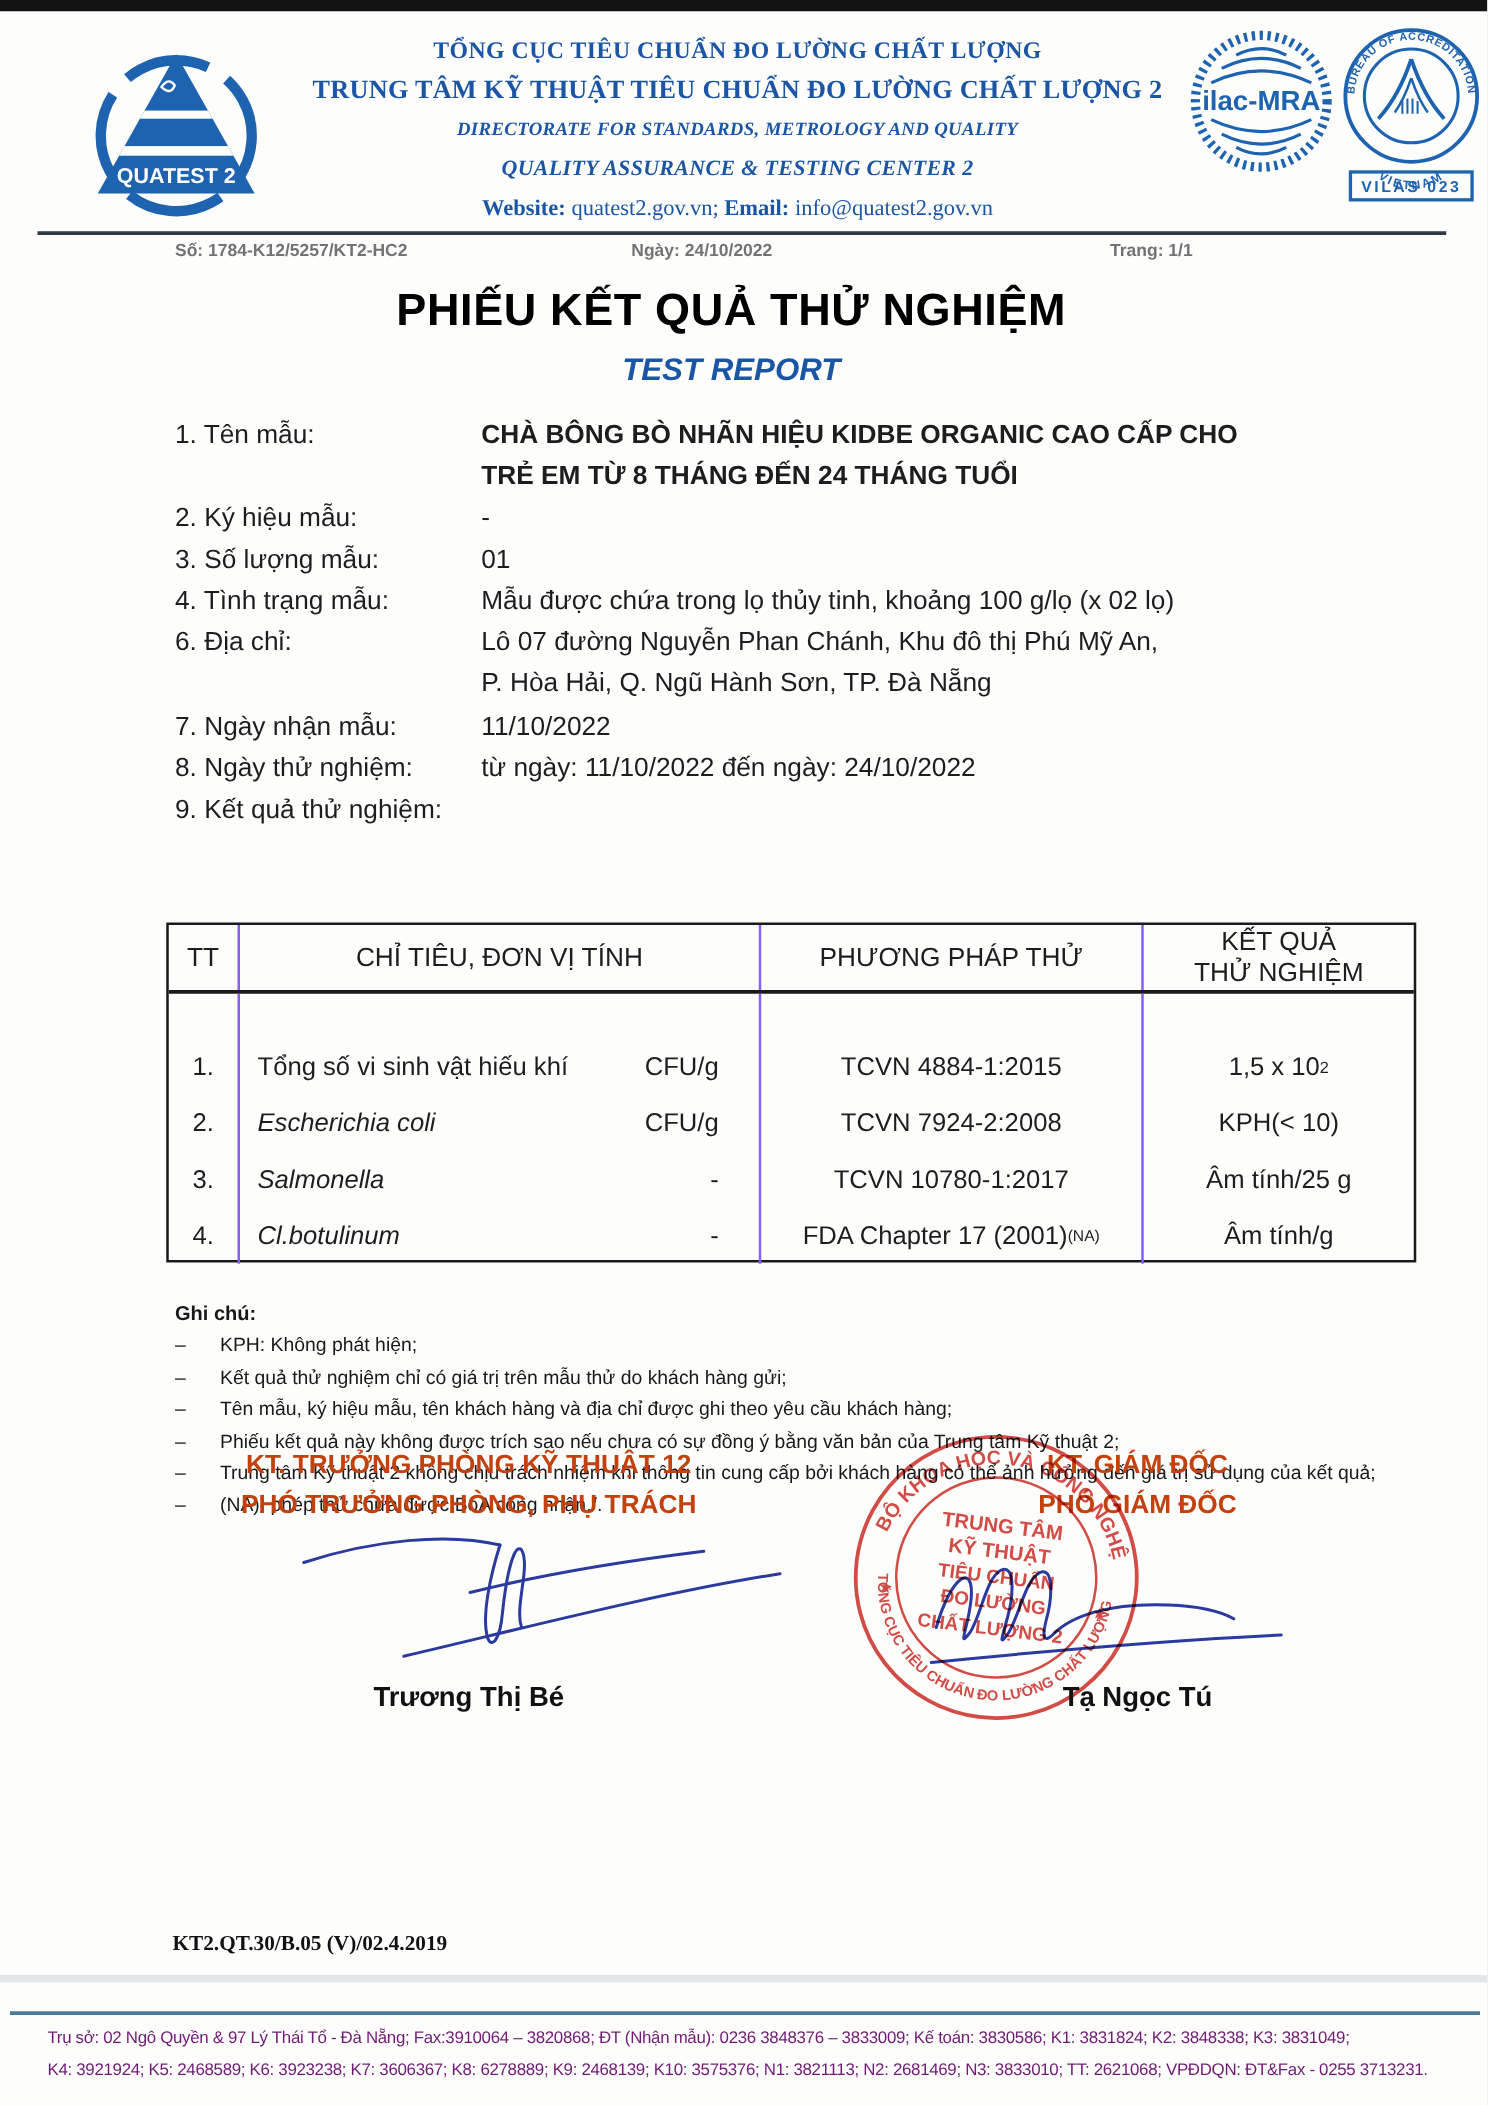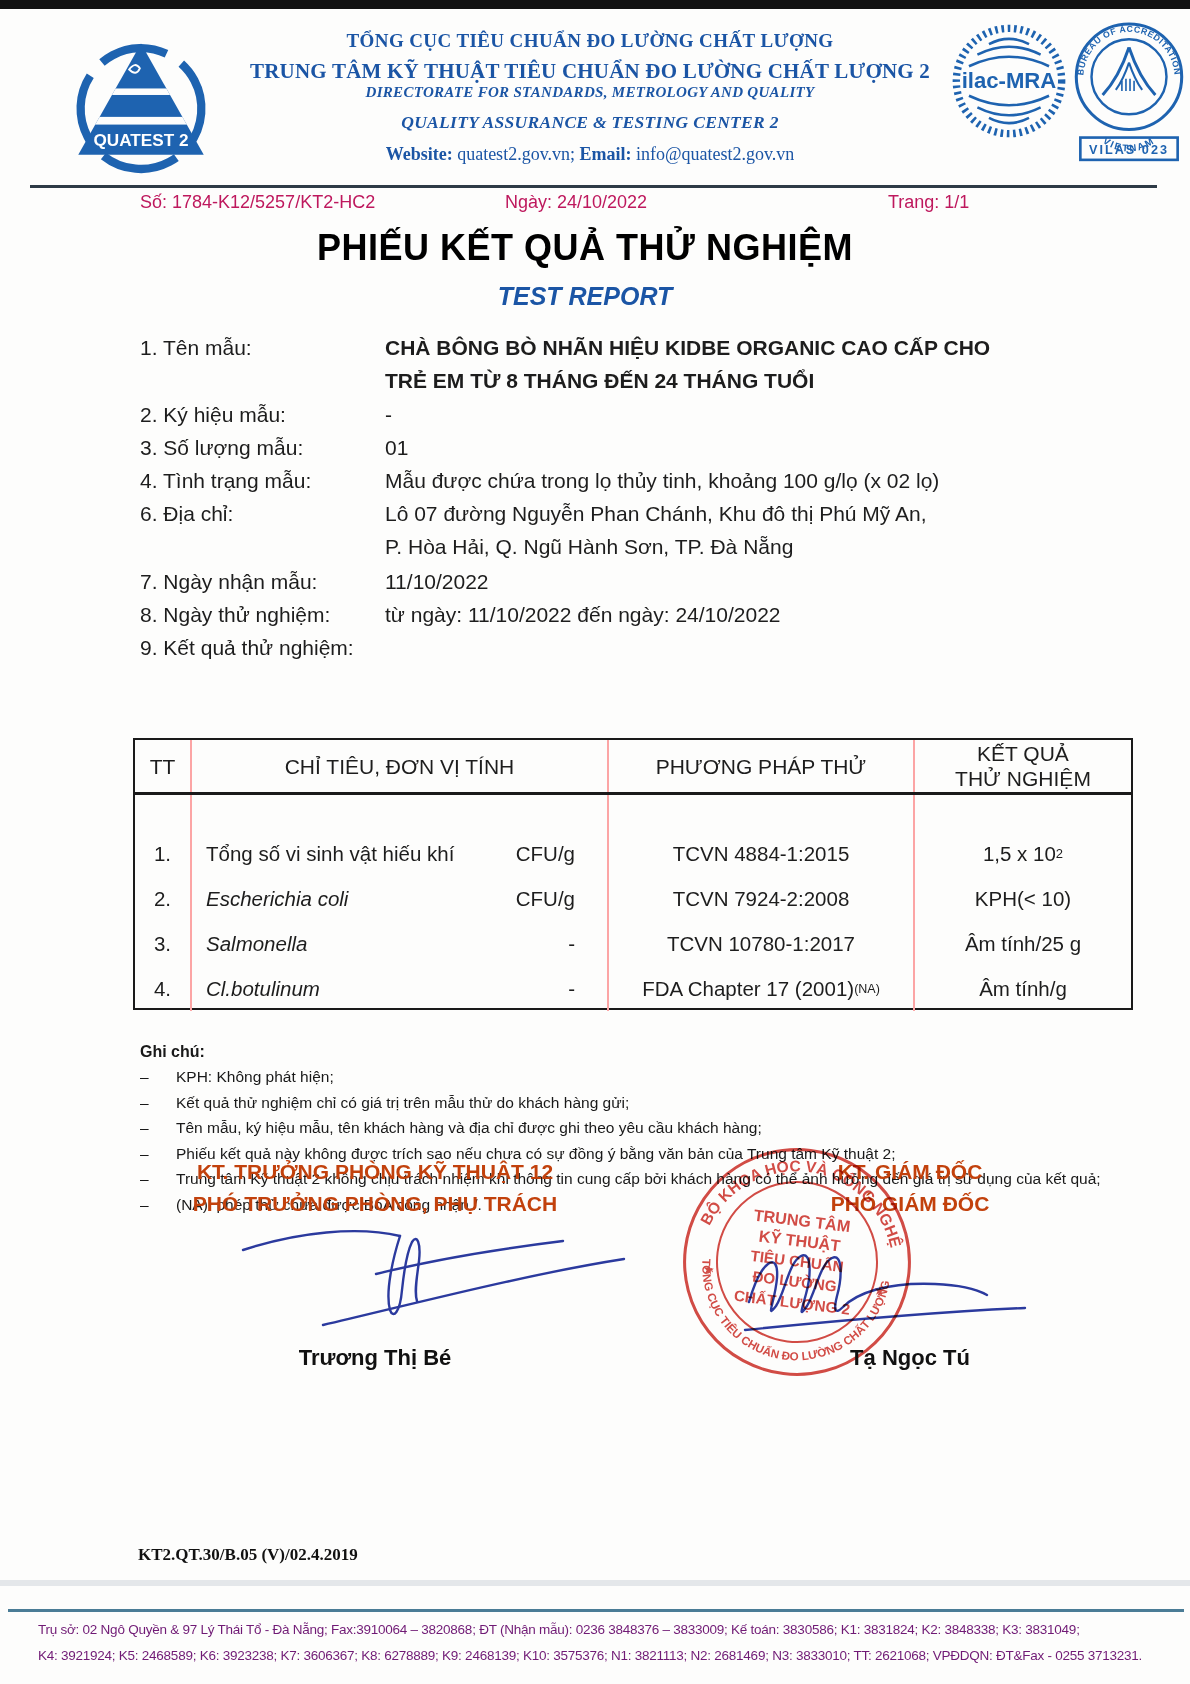--- a/index.html
+++ b/index.html
@@ -9,28 +9,28 @@
 
   
   .scan-topbar{left:0;top:0;width:1190px;height:9px;background:#121212;}
   .scan-graystrip{left:0;top:1580px;width:1190px;height:6px;background:#cfd6da;opacity:.55;}
 
   
   .org-block{left:245px;top:30px;width:690px;text-align:center;color:#1b55a5;
              font-family:"Liberation Serif","DejaVu Serif",serif;}
   .org1{font-size:19px;font-weight:bold;letter-spacing:.4px;}
   .org2{font-size:21px;font-weight:bold;margin-top:7px;letter-spacing:.2px;}
-  .org3{font-size:15px;font-weight:bold;font-style:italic;margin-top:0;letter-spacing:.3px;}
+  .org3{font-size:15px;font-weight:bold;font-style:italic;margin-top:12px;letter-spacing:.3px;}
   .org4{font-size:17.5px;font-weight:bold;font-style:italic;margin-top:11px;letter-spacing:.3px;}
   .org5{font-size:18px;margin-top:11px;}
   .org5 b{font-weight:bold;}
   .hdr-rule{left:30px;top:185px;width:1127px;height:3px;background:#2e3b46;}
 
   
-  .meta{top:192px;font-size:18px;color:#be185d;}
+  .meta{top:192px;font-size:14px;color:#737373;font-weight:bold;}
   .meta-so{left:140px;} .meta-ngay{left:505px;} .meta-trang{left:888px;}
 
   
   .title-main{left:0;top:227px;width:1170px;text-align:center;font-size:36px;font-weight:bold;
               color:#000000;letter-spacing:.5px;}
   .title-sub{left:0;top:282px;width:1170px;text-align:center;font-size:25px;font-weight:bold;
              font-style:italic;color:#1b55a5;font-family:Liberation Sans, sans-serif;}
 
   
   .fields{left:140px;top:331px;width:920px;font-size:21px;line-height:33px;}
@@ -38,21 +38,21 @@
   .flabel{width:245px;flex:0 0 245px;}
   .fvalue{flex:1;}
   .bold{font-weight:bold;}
 
   
   .rtable{left:133px;top:738px;width:1000px;height:272px;border:2.5px solid #1a1a1a;box-sizing:border-box;}
   .thead{display:grid;grid-template-columns:57px 417px 306px 1fr;height:55px;
          border-bottom:3px solid #1a1a1a;box-sizing:border-box;font-size:21px;}
   .tbody{display:grid;grid-template-columns:57px 417px 306px 1fr;height:212px;box-sizing:border-box;}
   .hcell{display:flex;align-items:center;justify-content:center;text-align:center;line-height:25px;}
-  .bdr{border-right:2px solid #fca5a5;}
+  .bdr{border-right:2px solid #8b5cf6;}
   .bcol{padding-top:36px;box-sizing:border-box;font-size:20.5px;}
   .tline{height:45px;display:flex;align-items:center;}
   .c-tt .tline{justify-content:center;}
   .c-name .tline{padding:0 32px 0 14px;justify-content:space-between;}
   .c-name .unit{width:72px;text-align:right;flex:0 0 auto;}
   .c-meth .tline,.c-res .tline{justify-content:center;text-align:center;}
   .ital{font-style:italic;}
   sup.tbl{font-size:13px;vertical-align:super;line-height:0;}
   sup.na{font-size:12.5px;vertical-align:super;line-height:0;}
 

